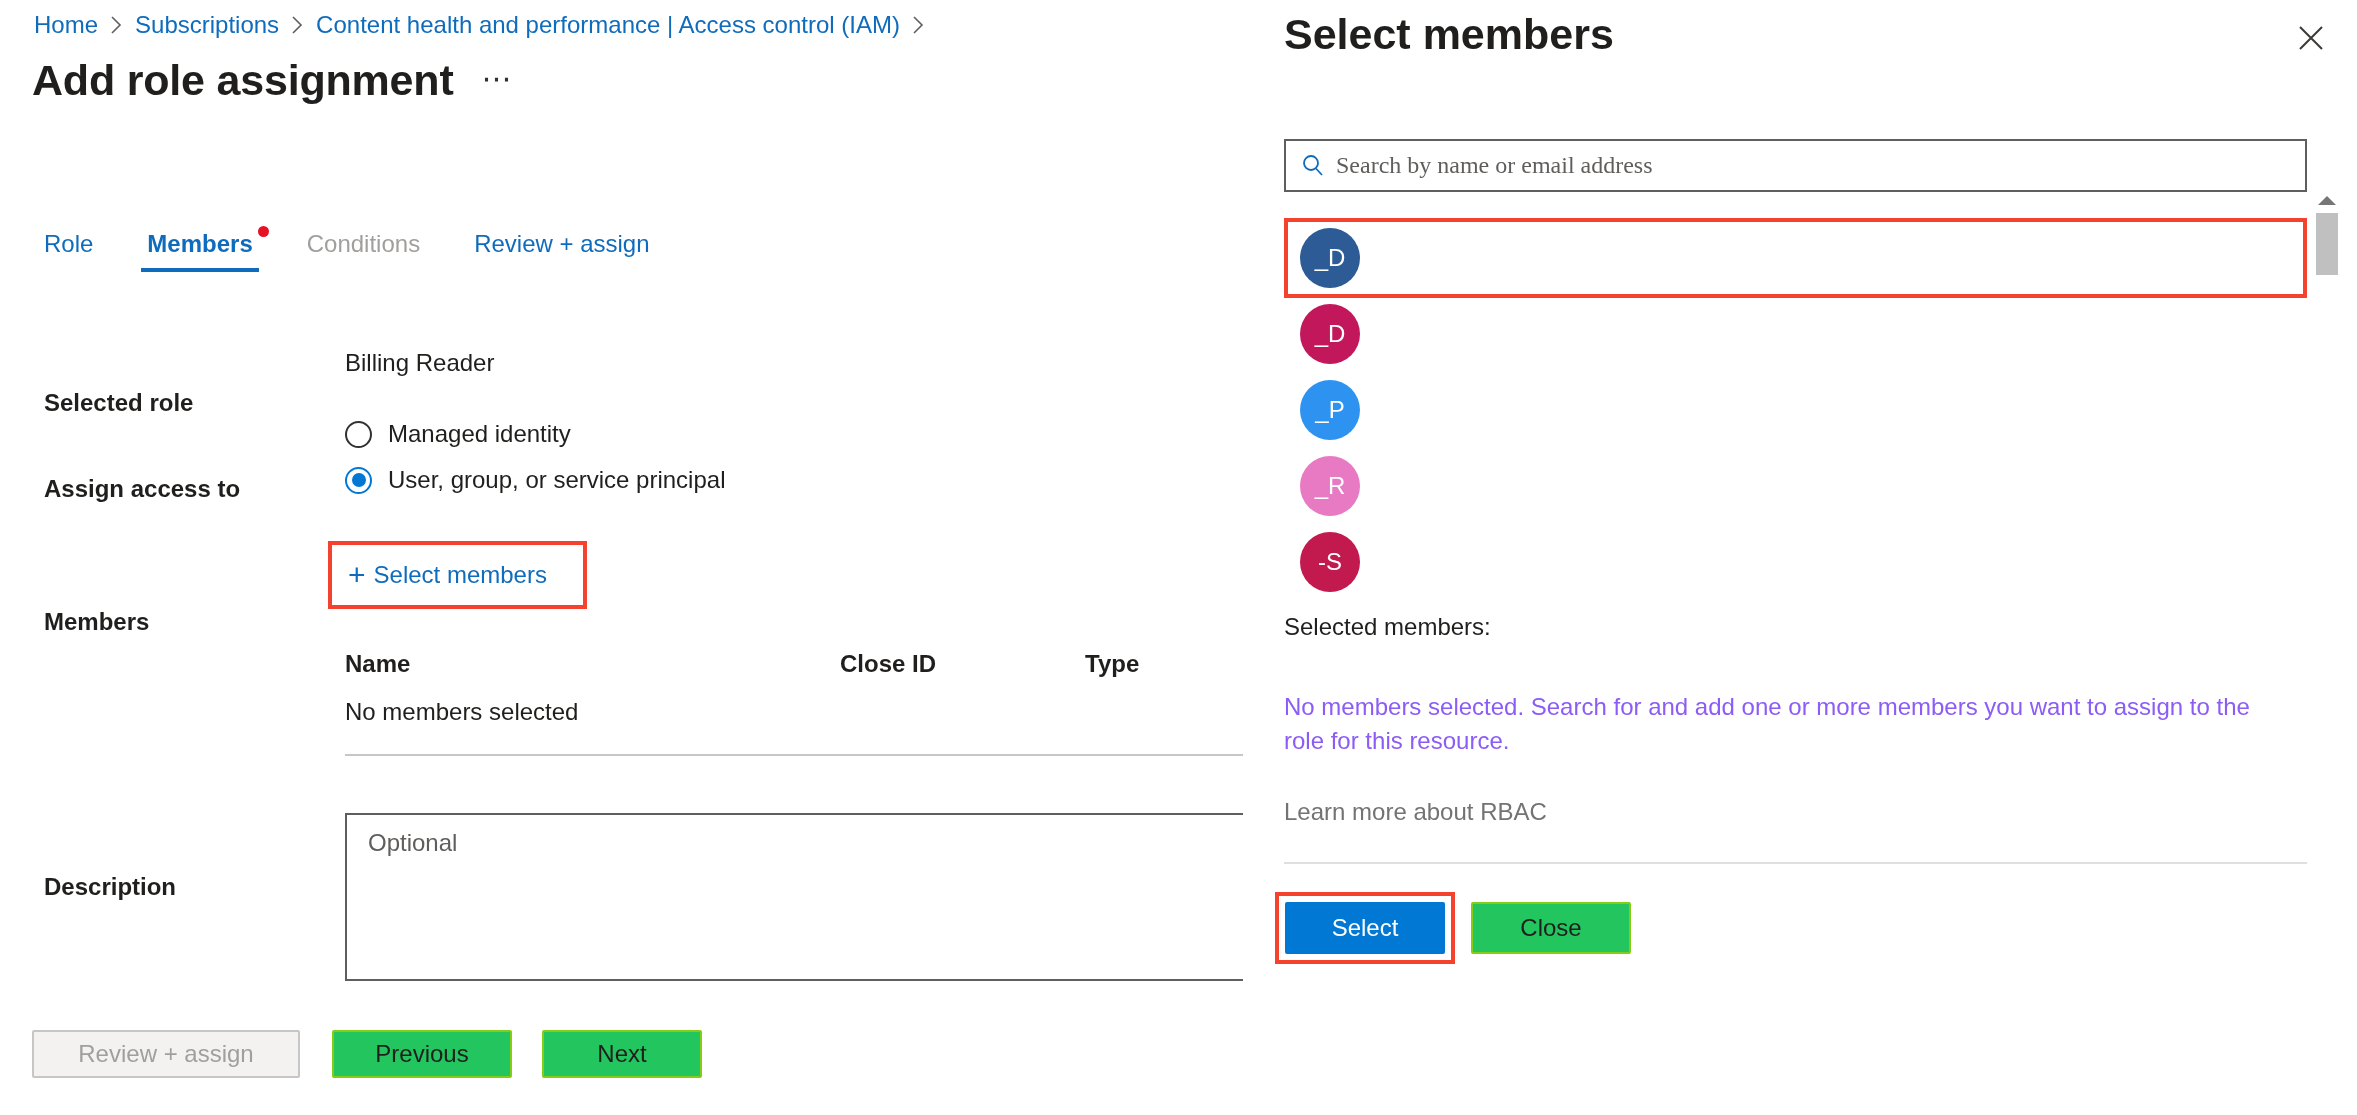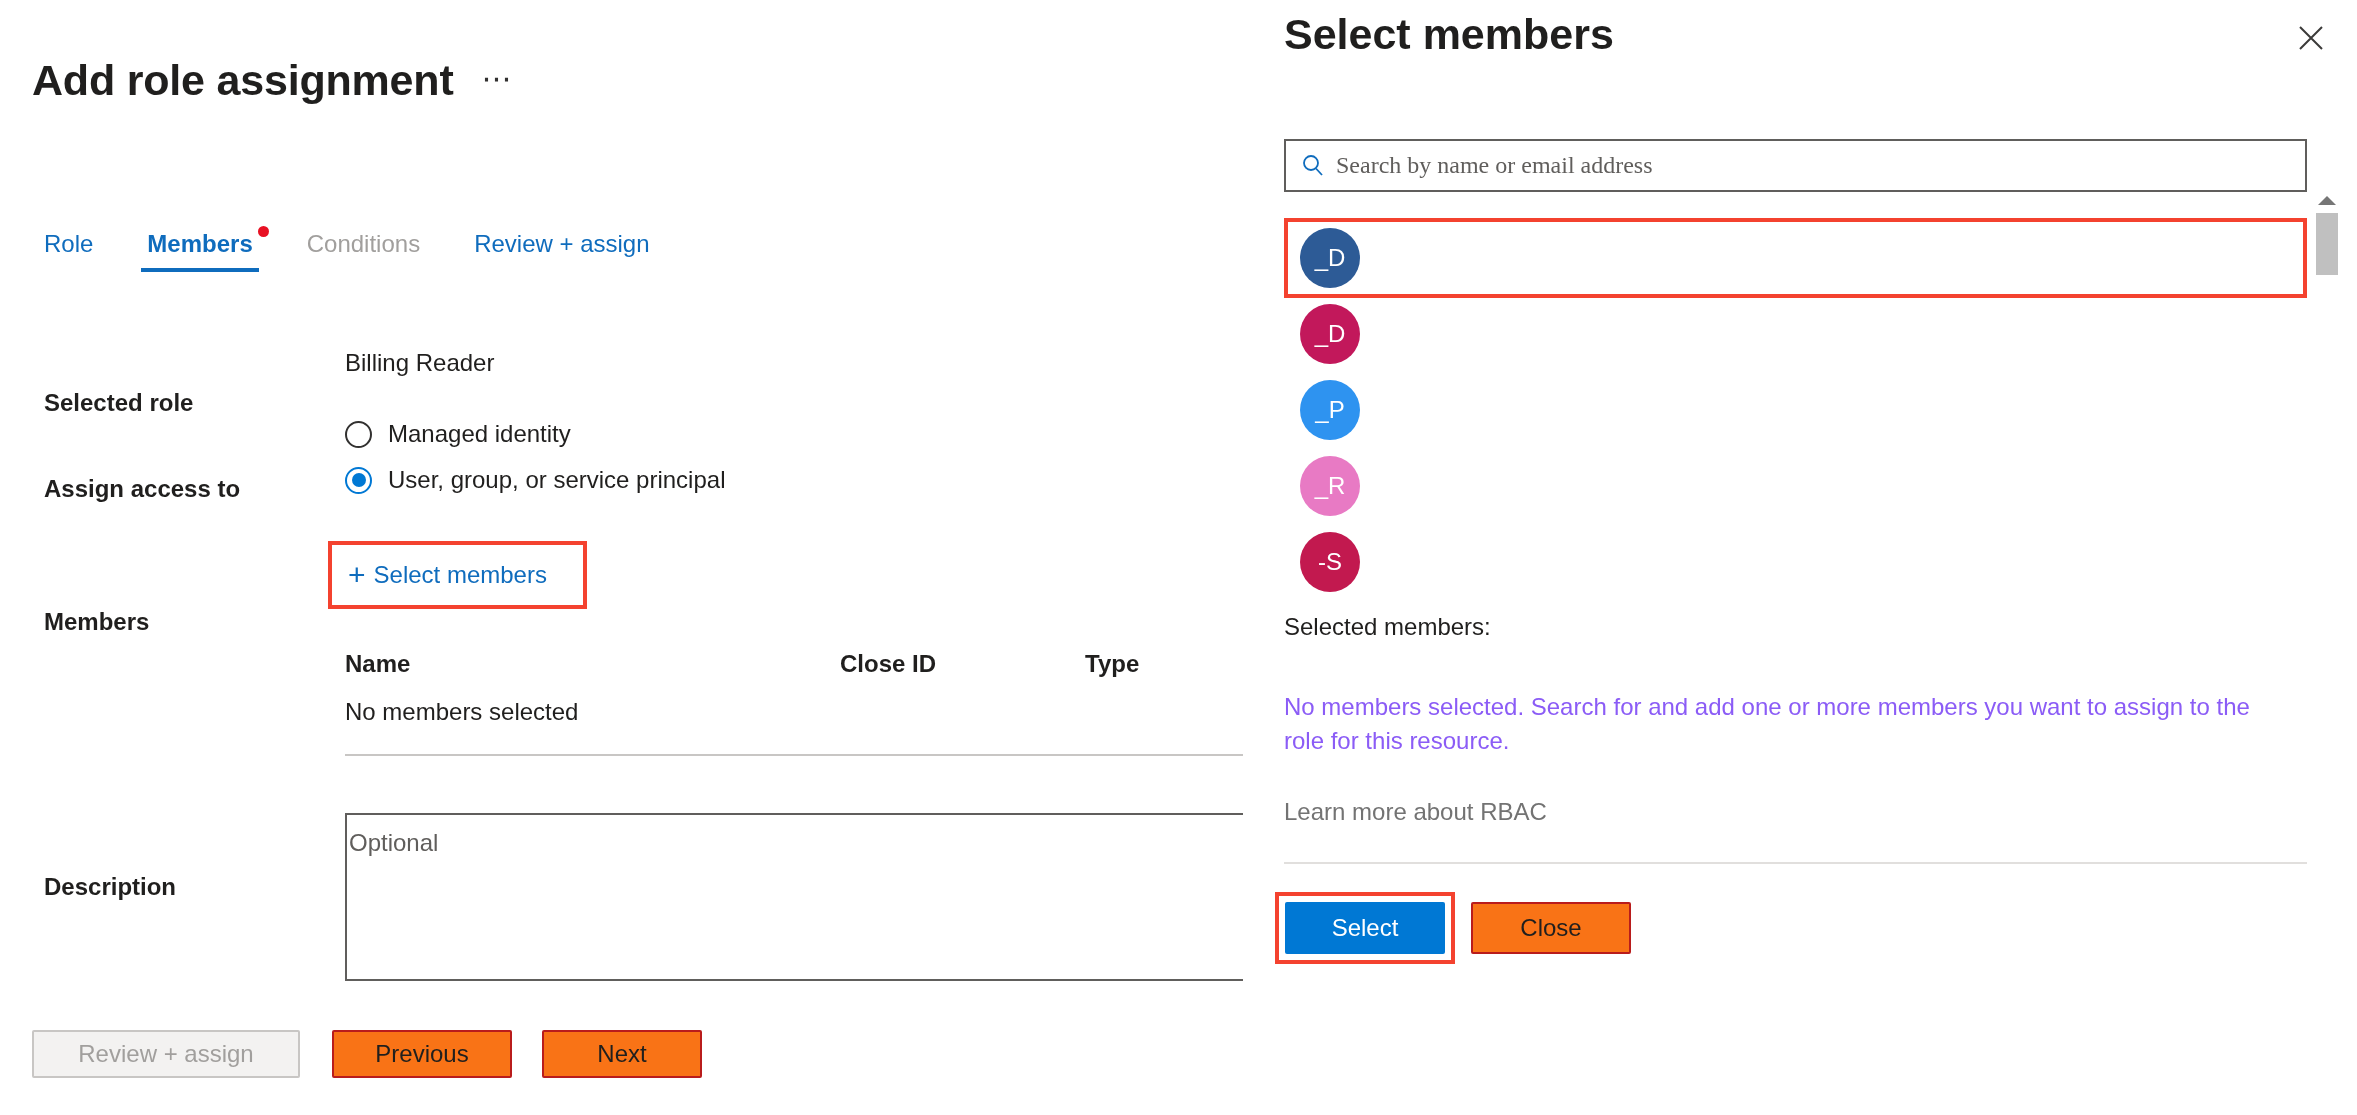--- a/index.html
+++ b/index.html
@@ -250,21 +250,21 @@
   .description-box {
     position: absolute;
     left: 345px;
     top: 813px;
     width: 900px;
     height: 168px;
     border: 2px solid #605e5c;
     border-right: none;
     box-sizing: border-box;
     background: #ffffff;
-    padding: 14px 2px;
+    padding: 14px 21px;
     font-family: "Liberation Sans", sans-serif;
     font-size: 24px;
     color: #201f1e;
     resize: none;
     outline: none;
   }
   .description-box::placeholder { color: #605e5c; }
 
   
   .bottom-bar {
@@ -275,22 +275,22 @@
     align-items: center;
   }
   .btn {
     font-family: "Liberation Sans", sans-serif;
     font-size: 24px;
     height: 48px;
     min-width: 160px;
     padding: 0 22px;
     box-sizing: border-box;
     cursor: pointer;
-    background: #f97316;
-    border: 2px solid #b91c1c;
+    background: #22c55e;
+    border: 2px solid #84cc16;
     color: #201f1e;
     display: inline-flex;
     align-items: center;
     justify-content: center;
     border-radius: 2px;
   }
   .btn.disabled {
     background: #f3f2f1;
     border: 2px solid #c8c6c4;
     color: #a19f9d;
@@ -497,20 +497,40 @@
     height: 52px;
   }
 </style>
 </head>
 <body>
 
 <div class="page">
 
   <div class="left-pane">
 
+    <div class="breadcrumb">
+      <span class="crumb-link">Home</span>
+      <span class="crumb-sep">
+        <svg width="13" height="20" viewBox="0 0 13 20">
+            <path d="M2 2 L10 10 L2 18" fill="none" stroke="#605e5c" stroke-width="1.6"></path>
+          </svg>
+      </span>
+      <span class="crumb-link">Subscriptions</span>
+      <span class="crumb-sep">
+        <svg width="13" height="20" viewBox="0 0 13 20">
+            <path d="M2 2 L10 10 L2 18" fill="none" stroke="#605e5c" stroke-width="1.6"></path>
+          </svg>
+      </span>
+      <span class="crumb-link">Content health and performance | Access control (IAM)</span>
+      <span class="crumb-sep">
+        <svg width="13" height="20" viewBox="0 0 13 20">
+            <path d="M2 2 L10 10 L2 18" fill="none" stroke="#605e5c" stroke-width="1.6"></path>
+          </svg>
+      </span>
+    </div>
 
     <div class="page-title-row">
       <span class="page-title">Add role assignment</span>
       <span class="ellipsis-btn">⋯</span>
     </div>
 
     <div class="tabs">
       <div class="tab">
         <span>Role</span>
       </div>

